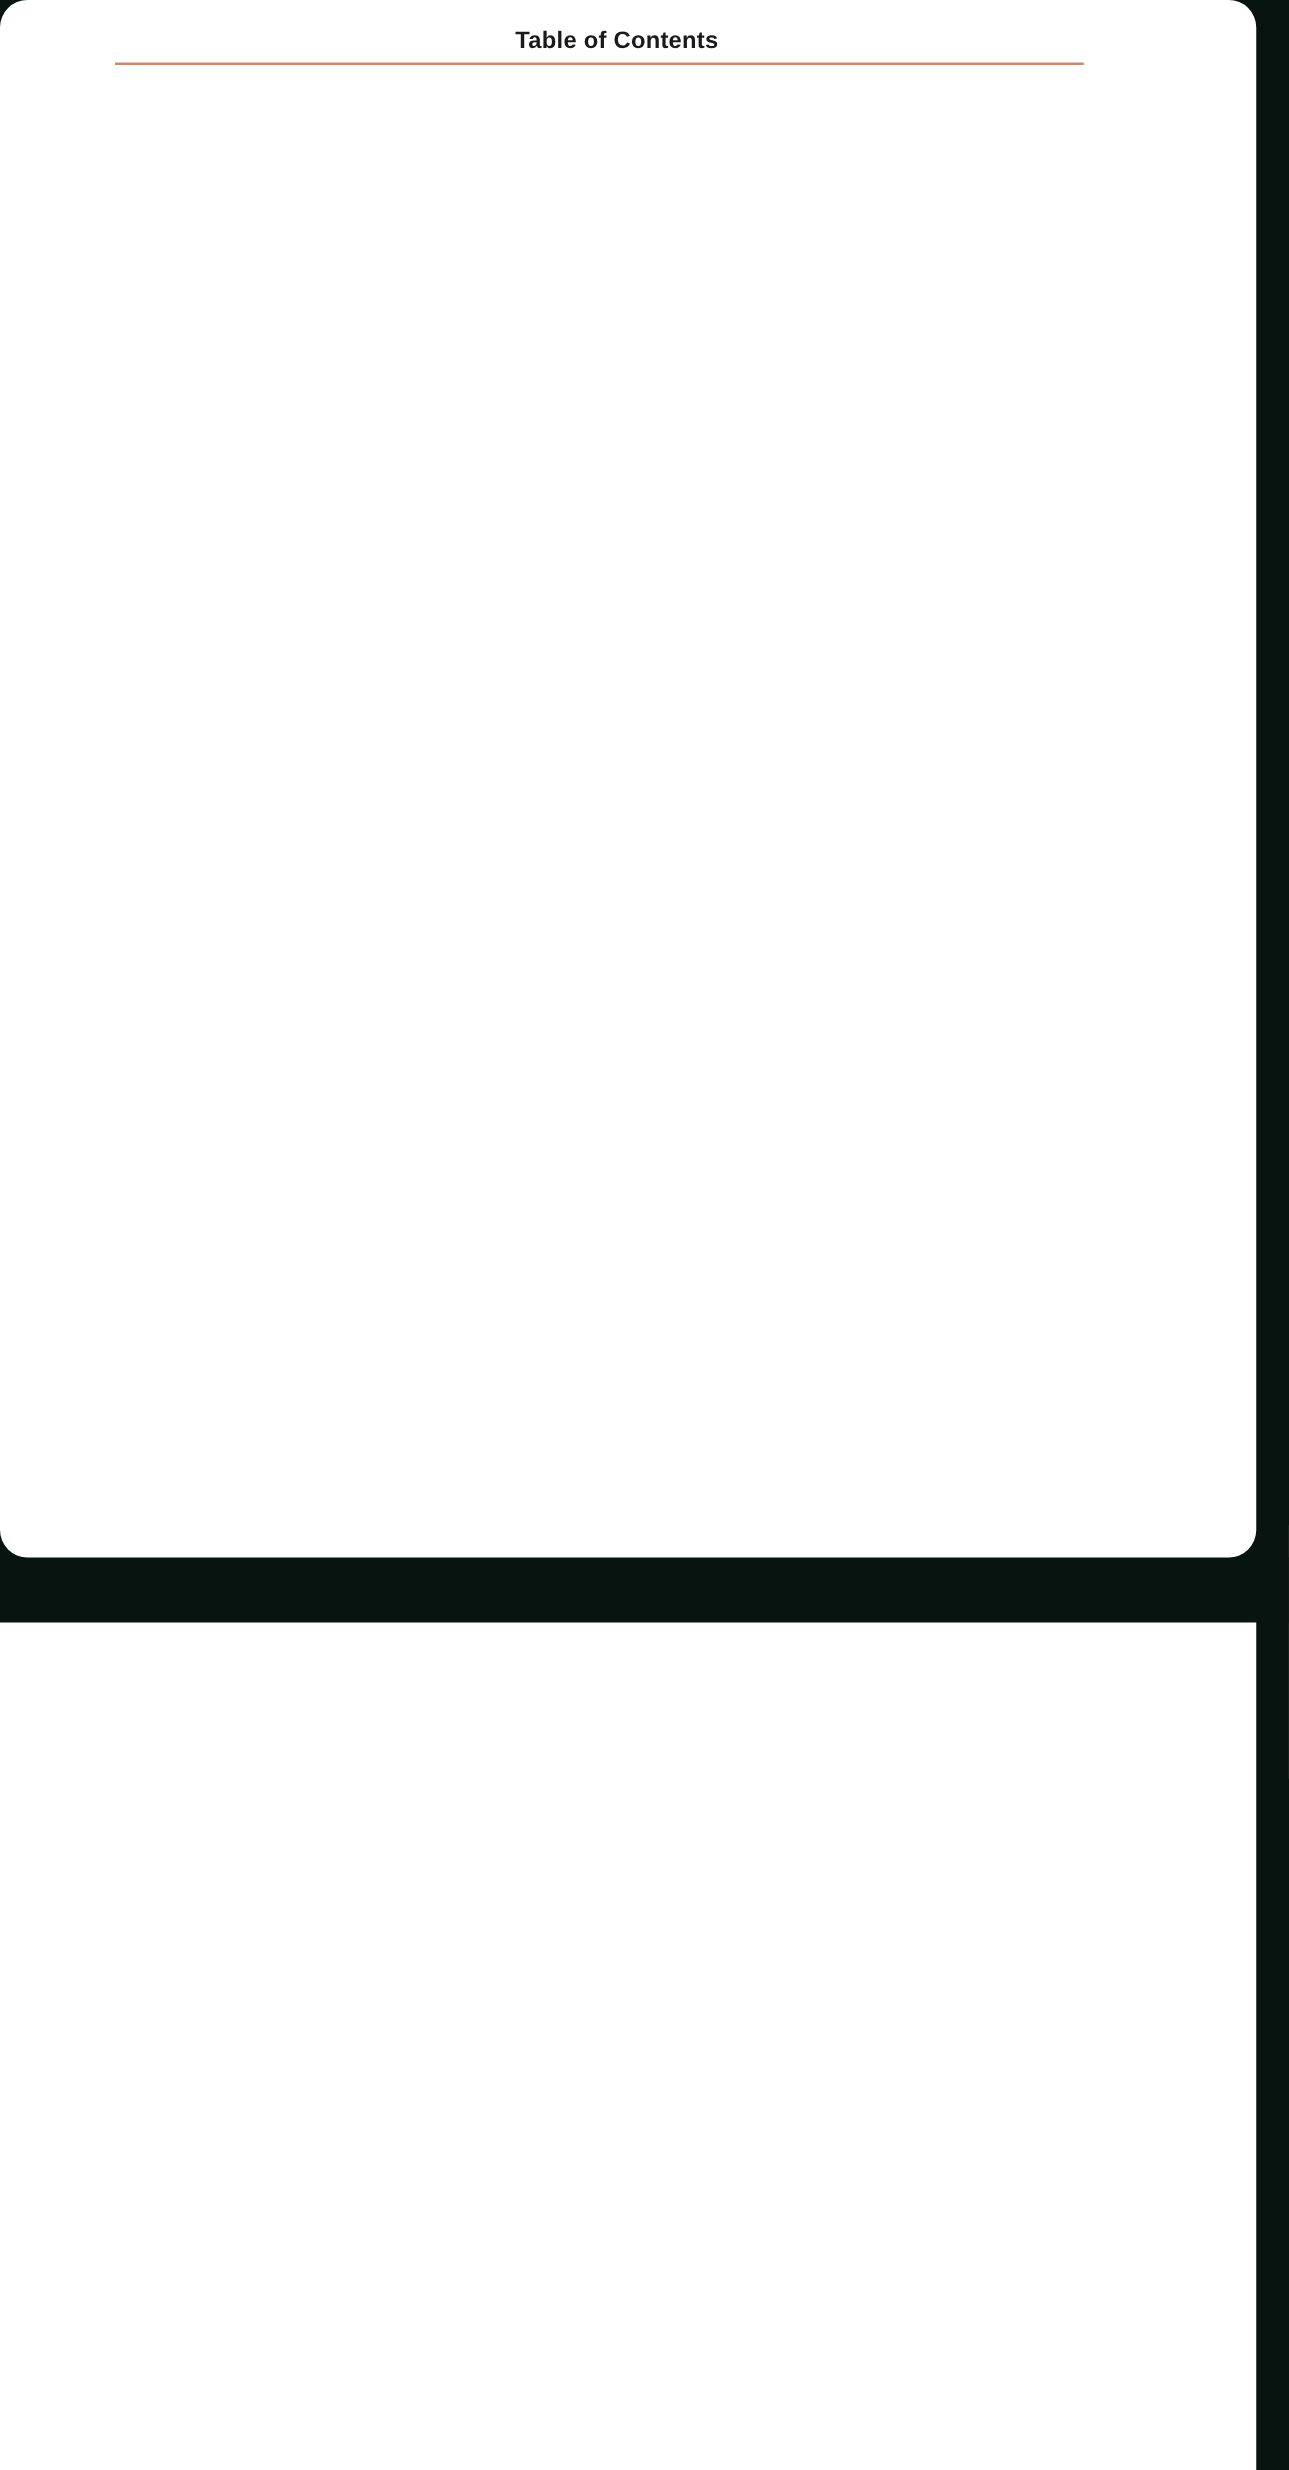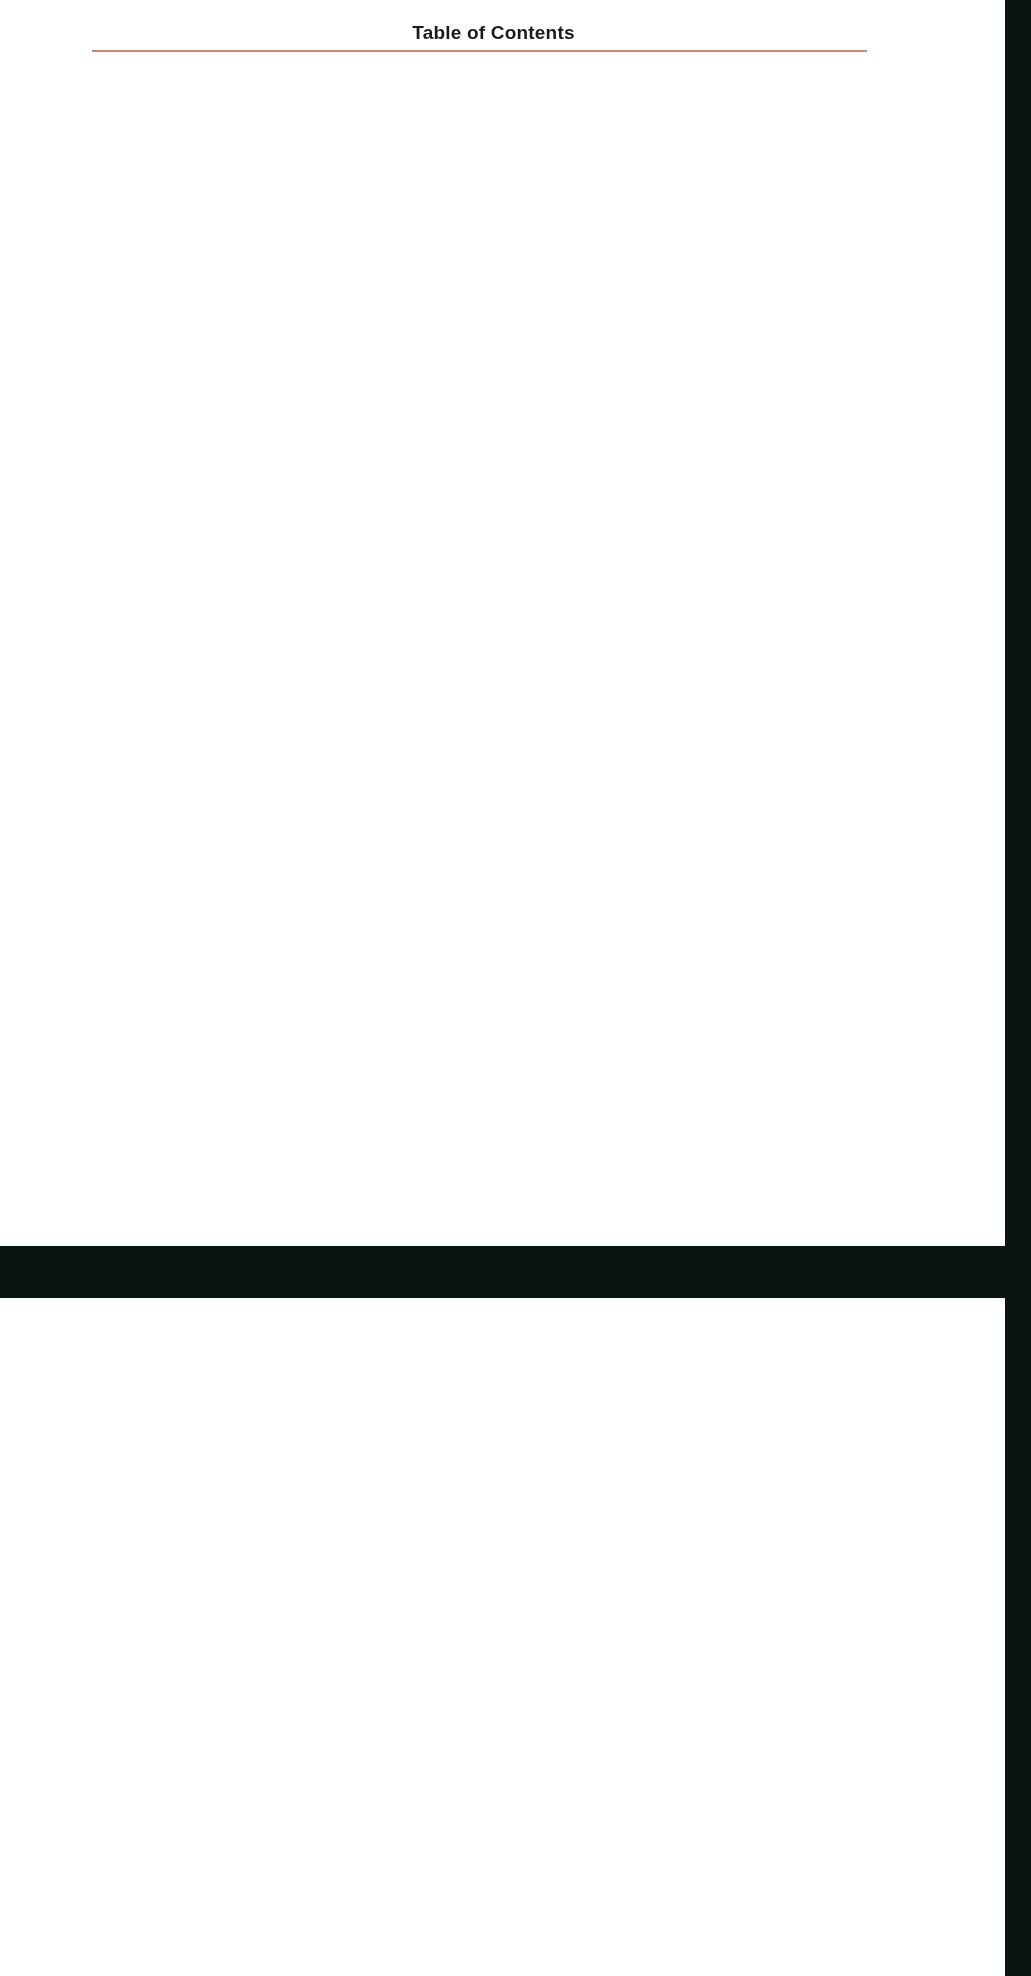--- a/index.html
+++ b/index.html
@@ -16,21 +16,21 @@
     width: 1031px;
     position: relative;
   }
   .page {
     width: 1005px;
     background: #ffffff;
     box-sizing: border-box;
     position: relative;
     overflow: hidden;
   }
-  .page-1 { height: 1246px; padding: 0; }
+  .page-1 { height: 1246px; padding: 0; border-radius: 22px; }
   .gap { height: 52px; background: #081410; width: 1031px; }
   .page-2 { height: 678px; padding: 0; }
 
   .toc-title {
     text-align: center;
     font-size: 19px;
     font-weight: bold;
     color: #1a1a1a;
     letter-spacing: 0.2px;
     padding-top: 22px;

